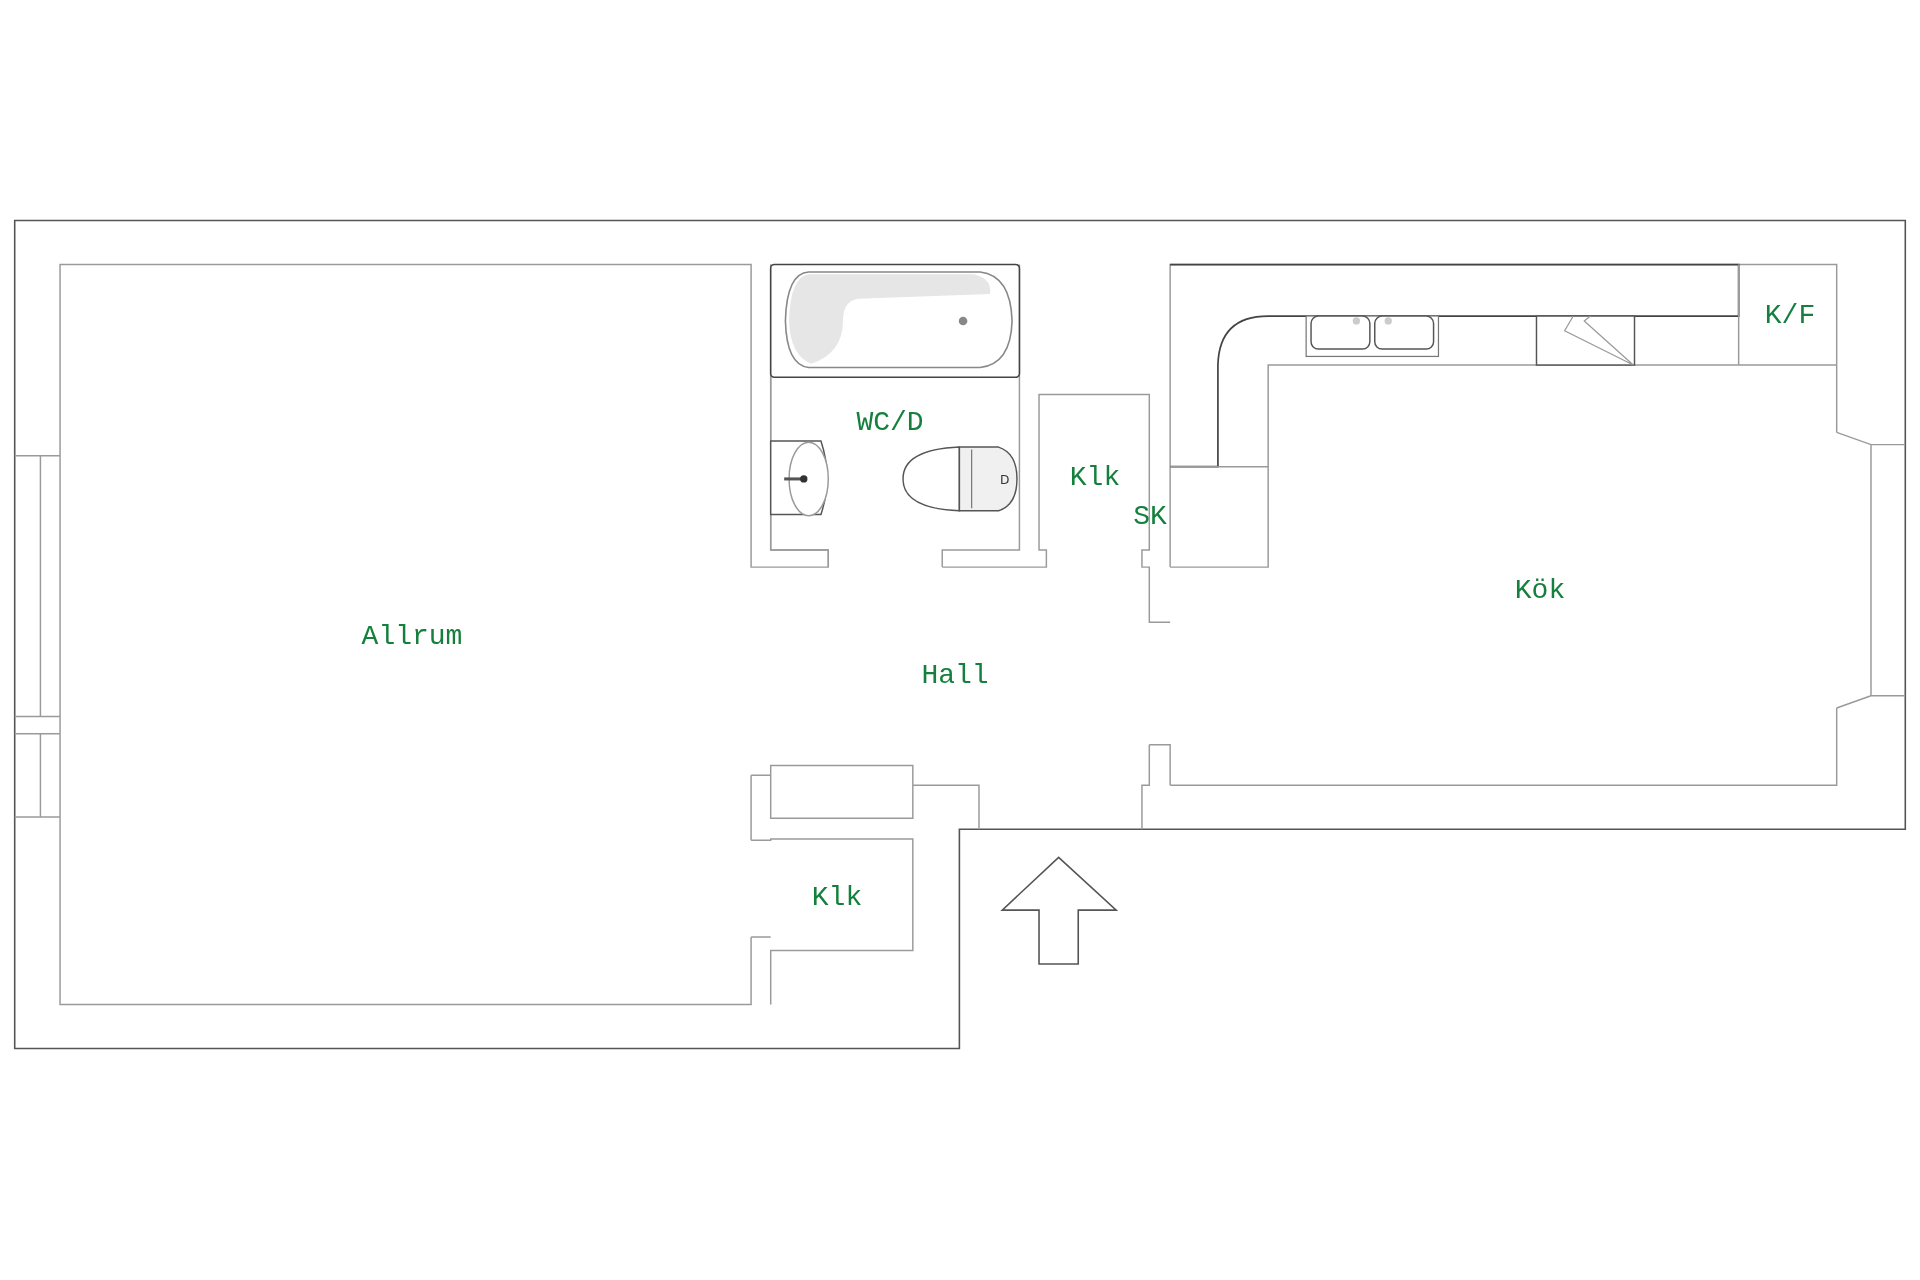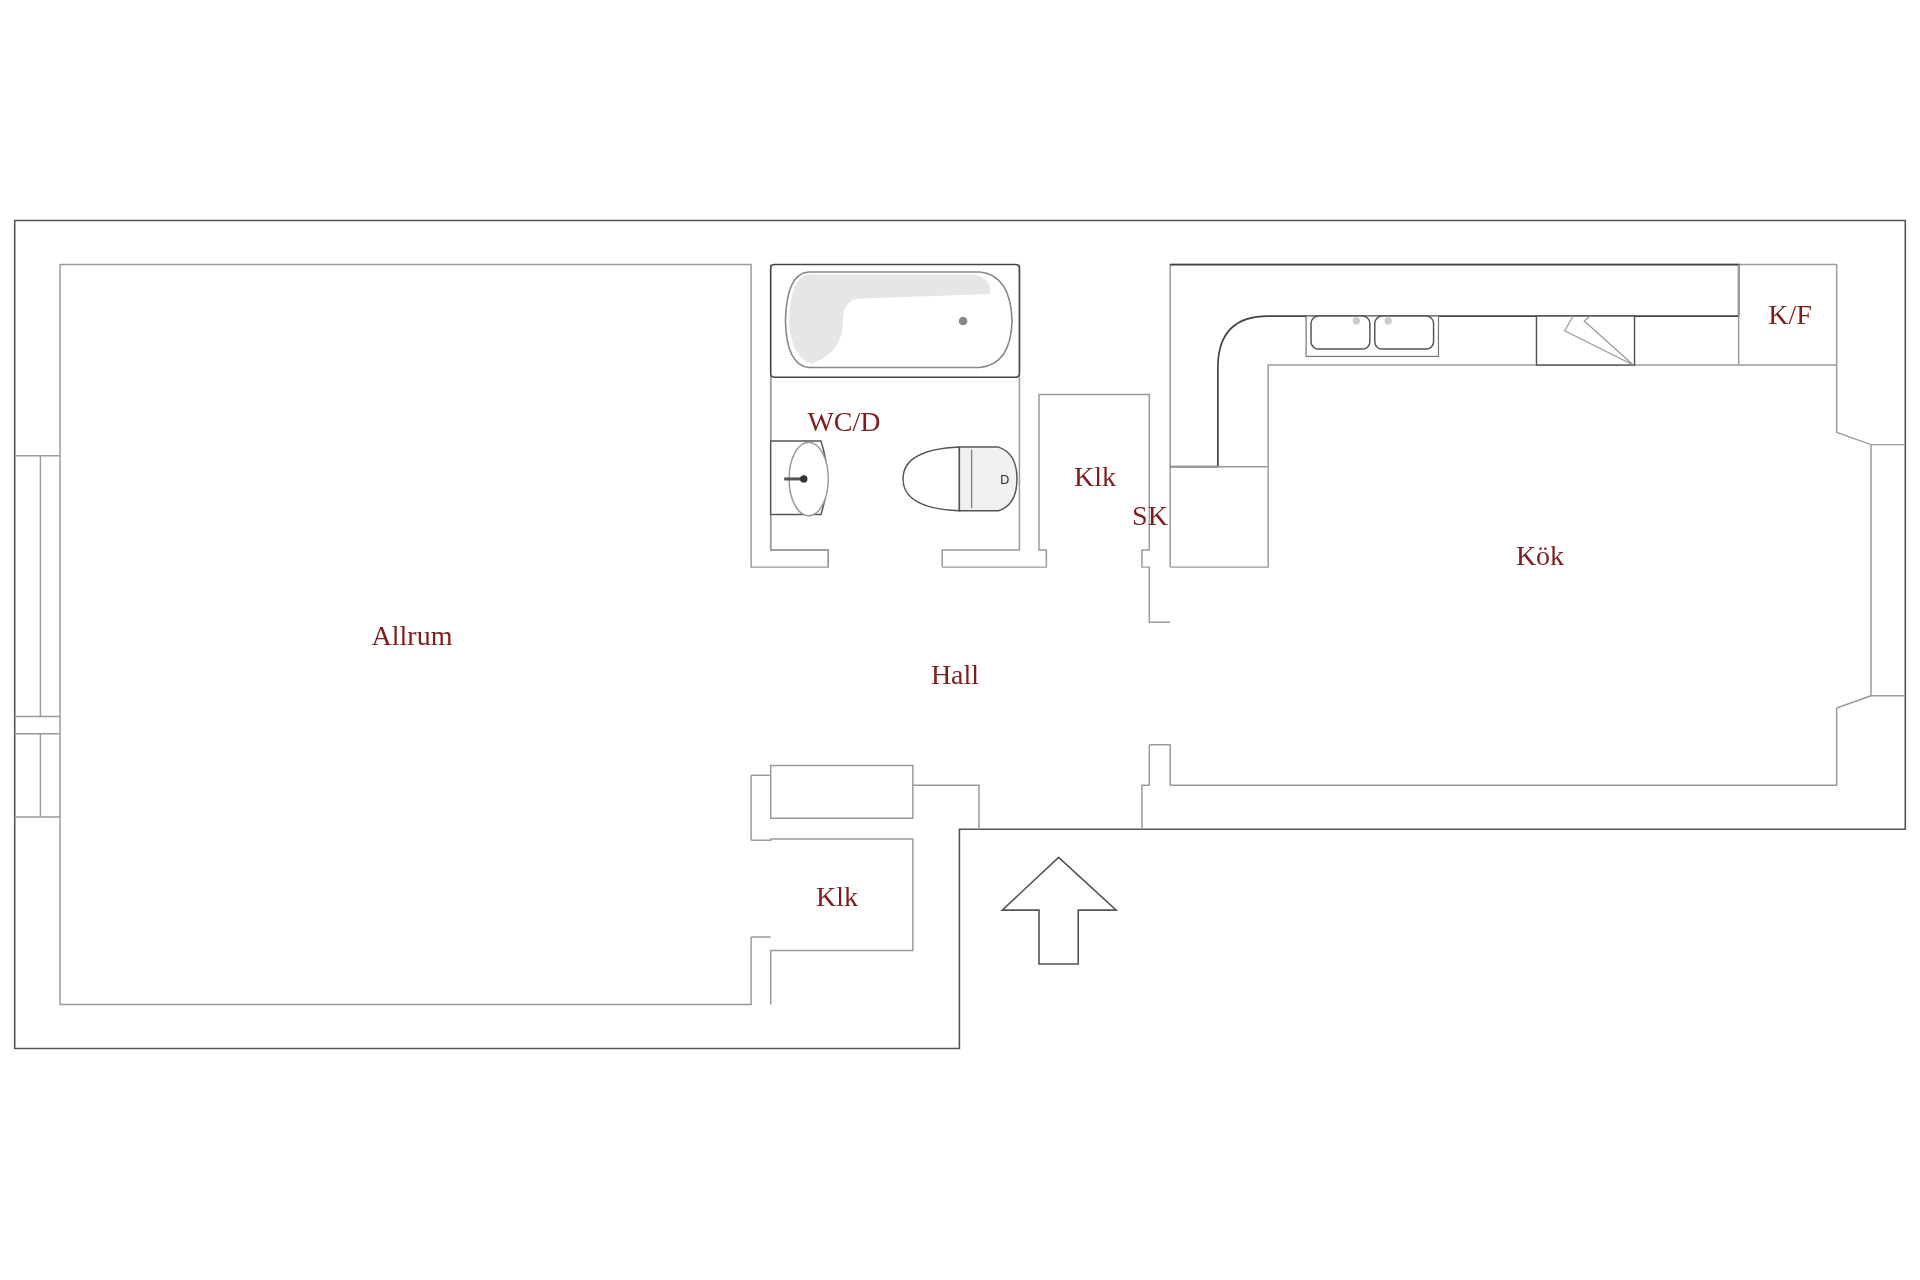--- a/index.html
+++ b/index.html
@@ -1,21 +1,21 @@
 <!DOCTYPE html>
 <html><head>
 <meta charset="utf-8">
 <style>
   html,body{margin:0;padding:0;background:#ffffff;}
   body{width:1920px;height:1280px;overflow:hidden;}
   #plan{position:absolute;left:0;top:0;width:1920px;height:1280px;}
   .wall{fill:none;stroke:#555;stroke-width:1.3;}
   .thin{fill:none;stroke:#9a9a9a;stroke-width:1.2;}
   .dark{fill:none;stroke:#444;stroke-width:1.4;}
-  .label{position:absolute;font-family:Liberation Serif, serif;color:#7f1d1d;font-size:28px;transform:translate(-50%,-50%);white-space:nowrap;}
+  .label{position:absolute;font-family:Liberation Mono, monospace;color:#15803d;font-size:28px;transform:translate(-50%,-50%);white-space:nowrap;}
 </style>
 </head>
 <body>
 
 <svg id="plan" viewBox="0 0 1567 1045" preserveAspectRatio="none" xmlns="http://www.w3.org/2000/svg">
 
   <path class="wall" d="M12,180 H1555 V677 H783 V856 H12 Z"></path>
 
   <path class="thin" d="M613,633 V686 M613,765 V820 H49 V216 H613 V463 H676 V449 H629 V216"></path>
 
@@ -67,18 +67,18 @@
   <g>
     <rect x="1254" y="258" width="80" height="40" fill="#fff" stroke="#555" stroke-width="1.2"></rect>
     <path d="M1284,258 L1277,270 L1333,298 L1293,262 L1298,258" fill="none" stroke="#999" stroke-width="1"></path>
   </g>
 
   <path fill="#fff" stroke="#555" stroke-width="1.3" d="M864,700 L911,743 H880 V787 H848 V743 H818 Z"></path>
 </svg>
 
 <div class="label" style="left:412px;top:636px;">Allrum</div>
 <div class="label" style="left:955px;top:675px;">Hall</div>
-<div class="label" style="left:844px;top:422px;">WC/D</div>
+<div class="label" style="left:890px;top:422px;">WC/D</div>
 <div class="label" style="left:1095px;top:477px;">Klk</div>
 <div class="label" style="left:837px;top:897px;">Klk</div>
 <div class="label" style="left:1150px;top:516px;">SK</div>
 <div class="label" style="left:1790px;top:315px;">K/F</div>
-<div class="label" style="left:1540px;top:556px;">Kök</div>
+<div class="label" style="left:1540px;top:590px;">Kök</div>
 
 </body></html>

